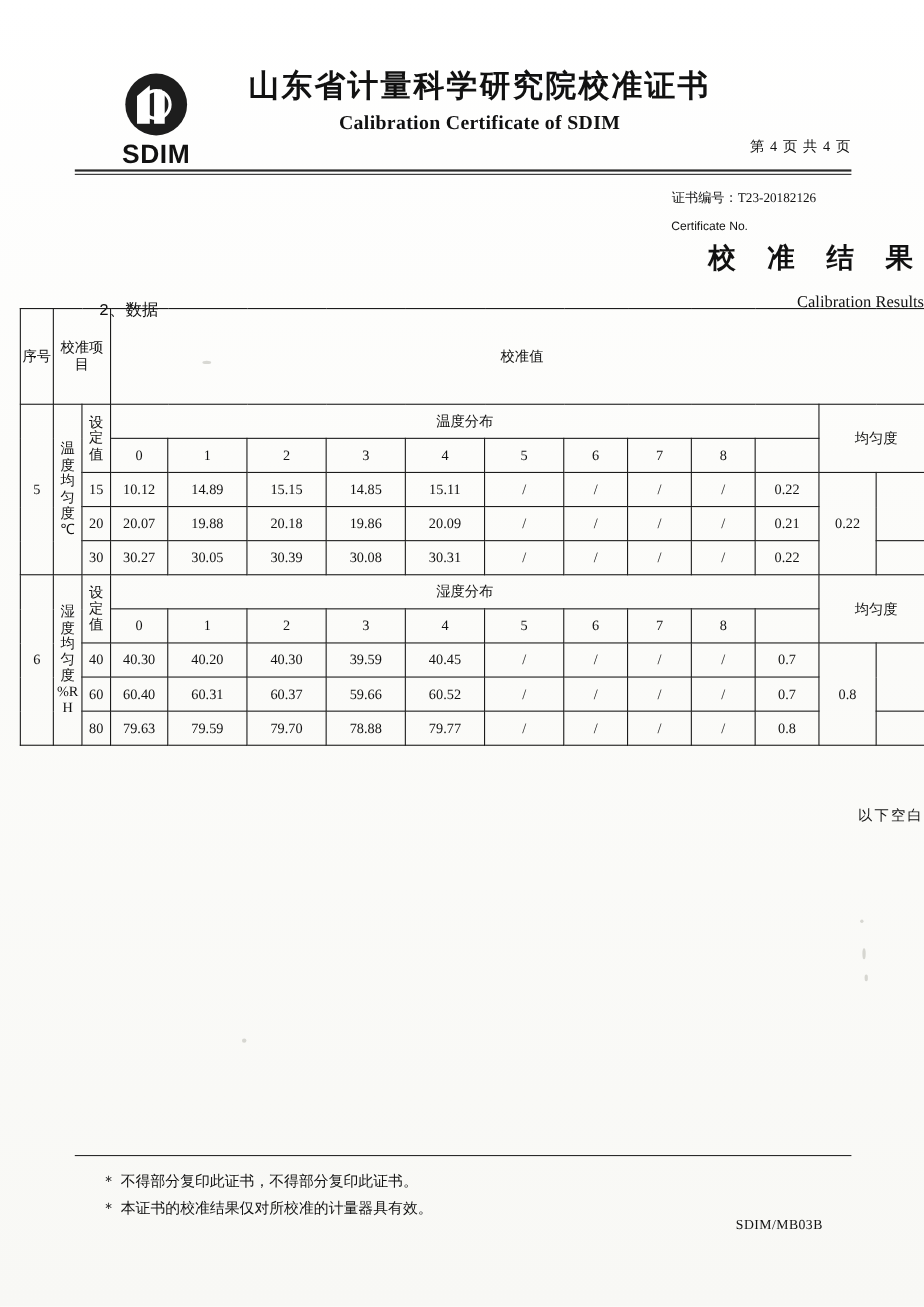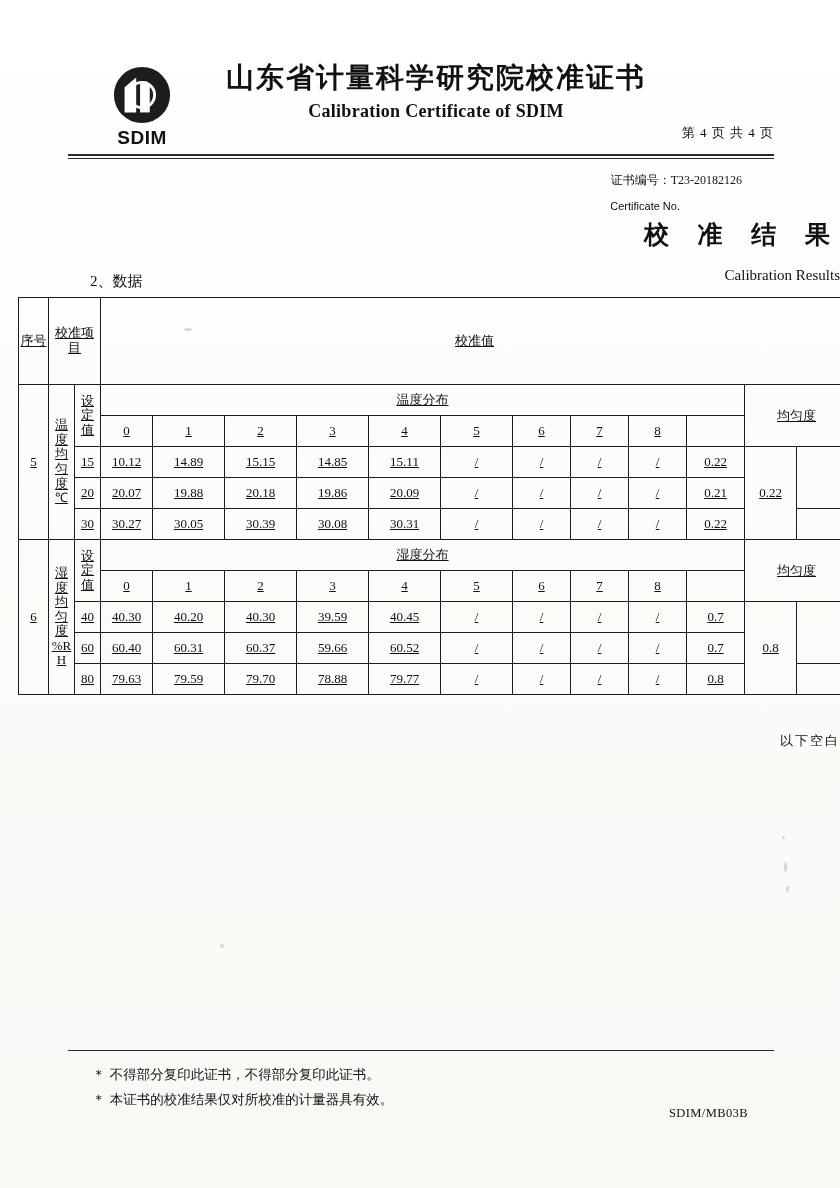--- a/index.html
+++ b/index.html
@@ -46,21 +46,21 @@
   }
   .logo-mark {
     width: 62px;
     height: 62px;
     margin: 0 auto;
     position: relative;
   }
   .logo-text {
     font-family: "Liberation Sans", sans-serif;
     font-weight: bold;
-    font-size: 19px;
+    font-size: 24px;
     letter-spacing: 0.5px;
     margin-top: 1px;
   }
   .title-block {
     position: absolute;
     left: 108px;
     top: 0;
     width: 520px;
     text-align: center;
   }
@@ -136,30 +136,29 @@
     font-size: 15px;
     margin-top: 16px;
     font-family: "Liberation Serif", serif;
   }
 
   .section-label {
     position: absolute;
     left: 90px;
     top: 272px;
     font-size: 15px;
-    font-family: Liberation Serif, serif;
+    font-family: Liberation Mono, monospace;
   }
 
   
   .tbl-wrap {
     position: absolute;
     left: 18px;
-    top: 297px;
+    top: 280px;
     width: 804px;
-    text-decoration: underline;
   }
   table.cal {
     border-collapse: collapse;
     width: 804px;
     table-layout: fixed;
   }
   table.cal td, table.cal th {
     border: 1px solid #1c1c1c;
     text-align: center;
     vertical-align: middle;

